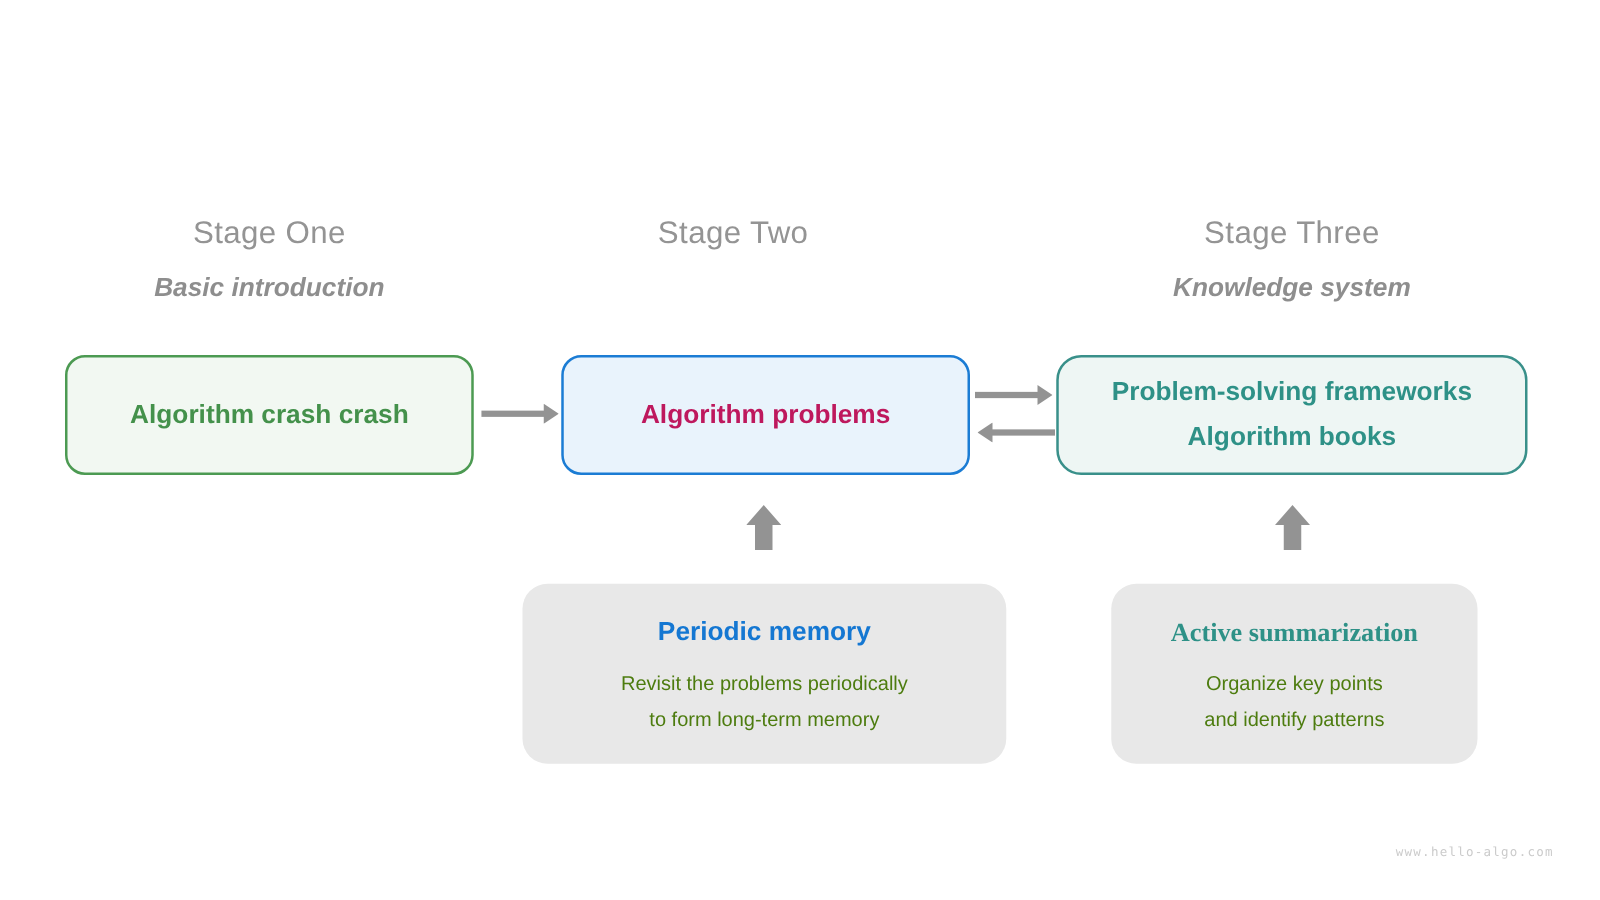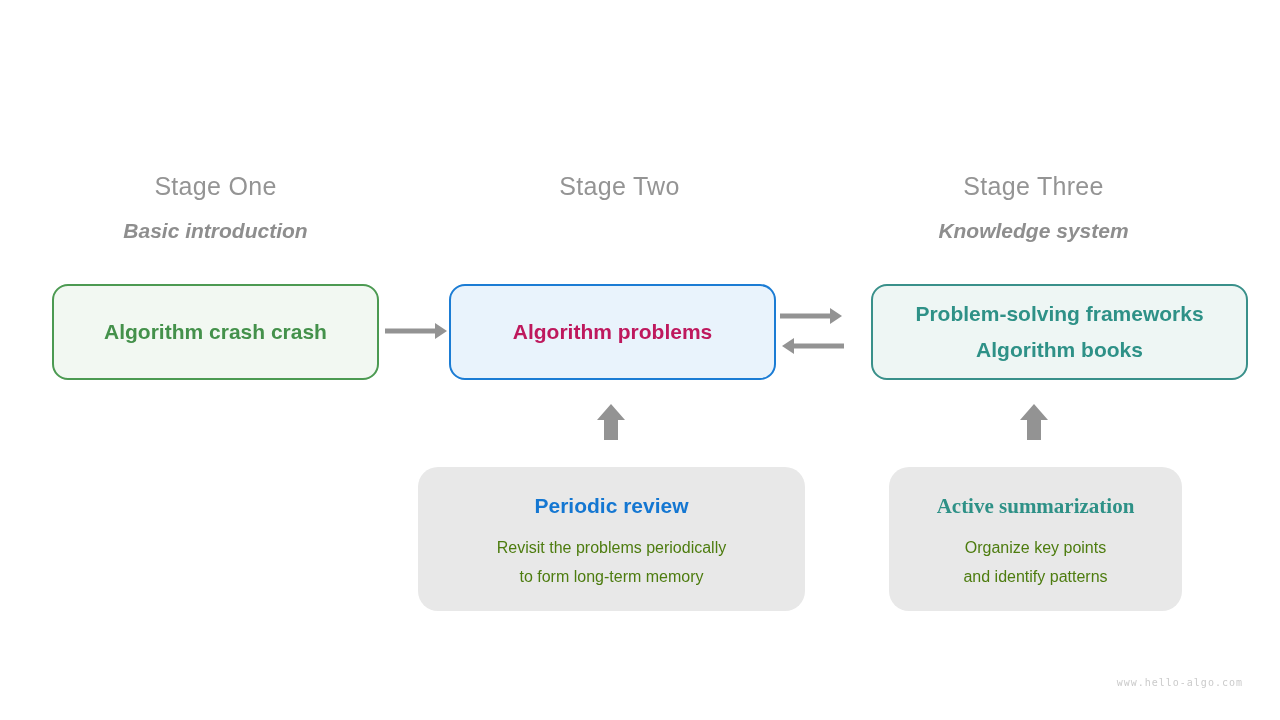--- a/index.html
+++ b/index.html
@@ -29,21 +29,21 @@
   }
   .stage-subtitle {
     margin-top: 16px;
     font-size: 21px;
     line-height: 26px;
     font-weight: 700;
     color: #8E8E8E;
     font-style: italic;
   }
   .col1 { left: 52px;  width: 327px; }
-  .col2 { left: 456px; width: 327px; }
+  .col2 { left: 423px; width: 327px; }
   .col3 { left: 845px; width: 377px; }
   .node {
     position: absolute;
     top: 284px;
     height: 92px;
     border: 2px solid;
     border-radius: 16px;
     display: flex;
     flex-direction: column;
     align-items: center;
@@ -51,21 +51,21 @@
     text-align: center;
   }
   .node span {
     display: block;
     font-size: 21px;
     font-weight: 700;
     line-height: 36px;
   }
   .node1 { left: 52px;  width: 323px; }
   .node2 { left: 449px; width: 323px; }
-  .node3 { left: 871px; width: 373px; }
+  .node3 { left: 845px; width: 373px; border-radius: 20px; }
   .harrow { position: absolute; }
   .uparrow { position: absolute; }
   .callout {
     position: absolute;
     top: 467px;
     height: 144px;
     background: #E8E8E8;
     border-radius: 20px;
     display: flex;
     flex-direction: column;
@@ -140,21 +140,21 @@
   </svg>
 
   <svg class="uparrow" style="left:597px; top:404px;" width="28" height="36" viewBox="0 0 28 36">
     <polygon points="14,0 28,16 21,16 21,36 7,36 7,16 0,16" fill="#939393"></polygon>
   </svg>
   <svg class="uparrow" style="left:1020px; top:404px;" width="28" height="36" viewBox="0 0 28 36">
     <polygon points="14,0 28,16 21,16 21,36 7,36 7,16 0,16" fill="#939393"></polygon>
   </svg>
 
   <div class="callout callout1">
-    <div class="callout-title" style="color: rgb(20, 119, 210);">Periodic review</div>
+    <div class="callout-title" style="color: rgb(20, 119, 210);">Periodic memory</div>
     <div class="callout-body">
       <span>Revisit the problems periodically</span>
       <span>to form long-term memory</span>
     </div>
   </div>
 
   <div class="callout callout2">
     <div class="callout-title" style="color: rgb(46, 145, 135); font-family: Liberation Serif, serif;">Active summarization</div>
     <div class="callout-body">
       <span>Organize key points</span>

